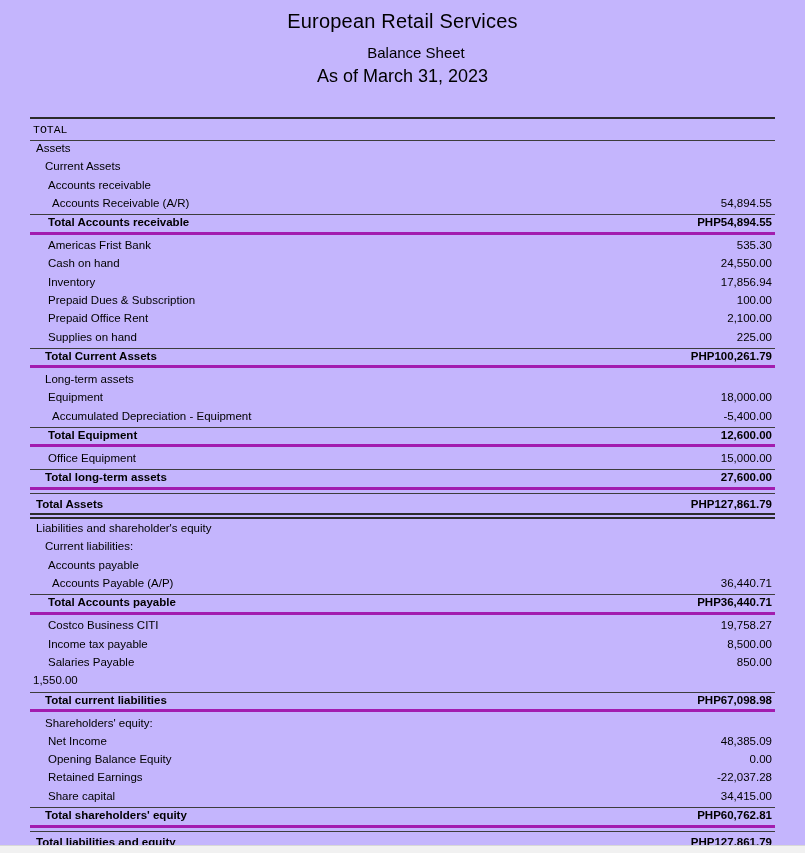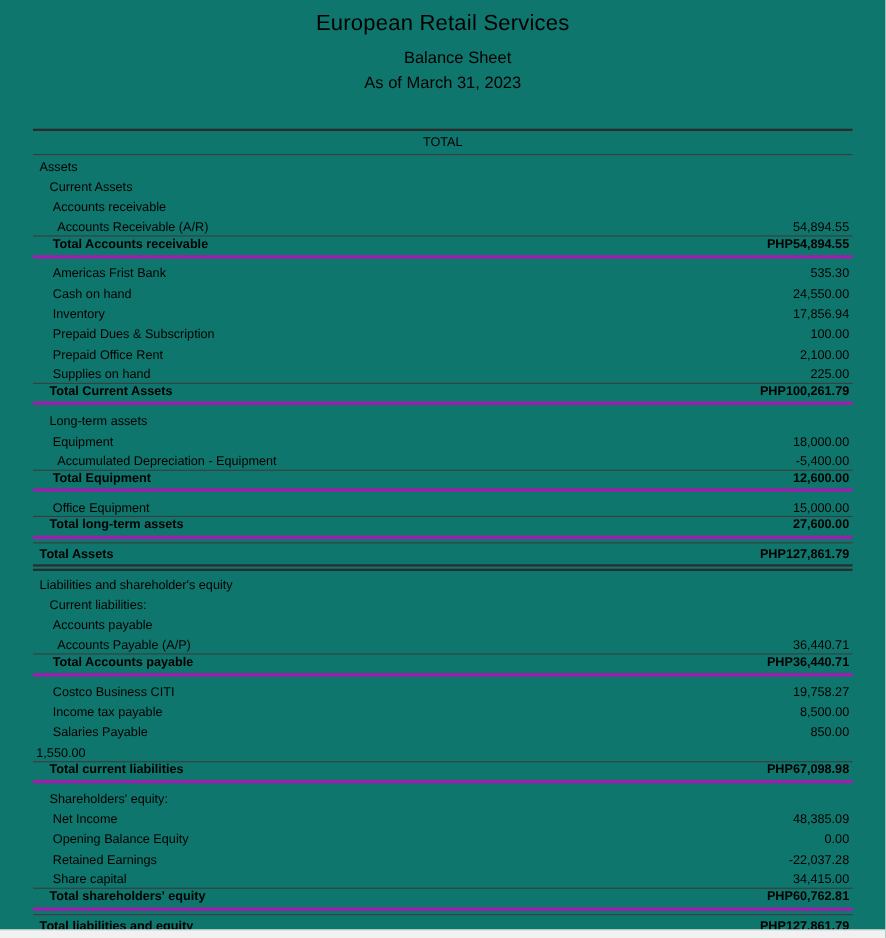--- a/index.html
+++ b/index.html
@@ -6,42 +6,43 @@
   html, body {
     width: 805px; height: 853px;
     background: #ffffff;
     font-family: "Liberation Sans", "DejaVu Sans", sans-serif;
     color: #000000;
     overflow: hidden;
   }
   .page {
     position: relative;
     width: 805px; height: 853px;
-    background: #0f766e;
+    background: #c4b5fd;
   }
   .report-header { text-align: center; padding-top: 9px; }
   .company   { font-size: 20px; line-height: 25px; font-weight: 500; letter-spacing: .2px; }
   .report-title { font-size: 15px; line-height: 19px; margin-top: 9px; margin-left: 27px; }
-  .report-date  { font-size: 15px; line-height: 16px; margin-top: 6px; }
+  .report-date  { font-size: 18px; line-height: 16px; margin-top: 6px; }
 
   .report-table {
     margin: 33px 30px 0 30px;
     font-size: 11.5px;
   }
   .table-head {
     border-top: 2px solid #2b2b2b;
     border-bottom: 1px solid #3c3c3c;
-    text-align: center;
+    text-align: left;
     padding: 4px 3px 3px 3px;
     line-height: 14px;
+    font-family: Liberation Mono, monospace;
   }
   .row {
     display: flex;
     justify-content: space-between;
-    align-items: flex-end;
+    align-items: flex-start;
     height: 18.3px;
     padding: 0 3px;
     line-height: 14px;
     white-space: nowrap;
   }
   .row .lbl { flex: 1 1 auto; overflow: hidden; }
   .row .amt { flex: 0 0 auto; text-align: right; }
   .row.total {
     height: auto;
     font-weight: bold;

